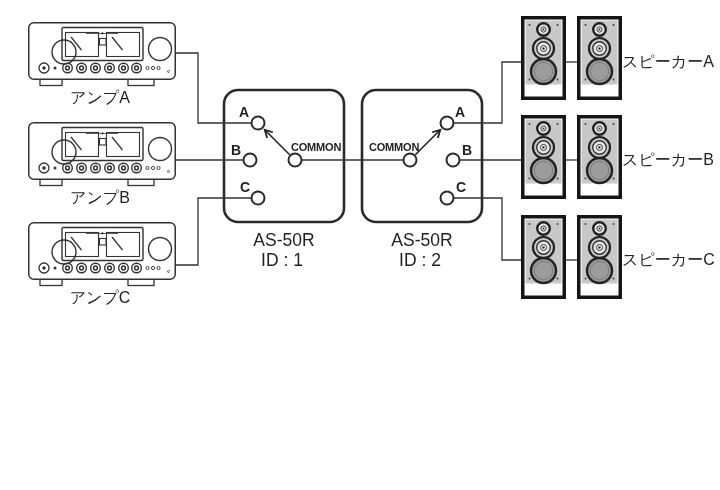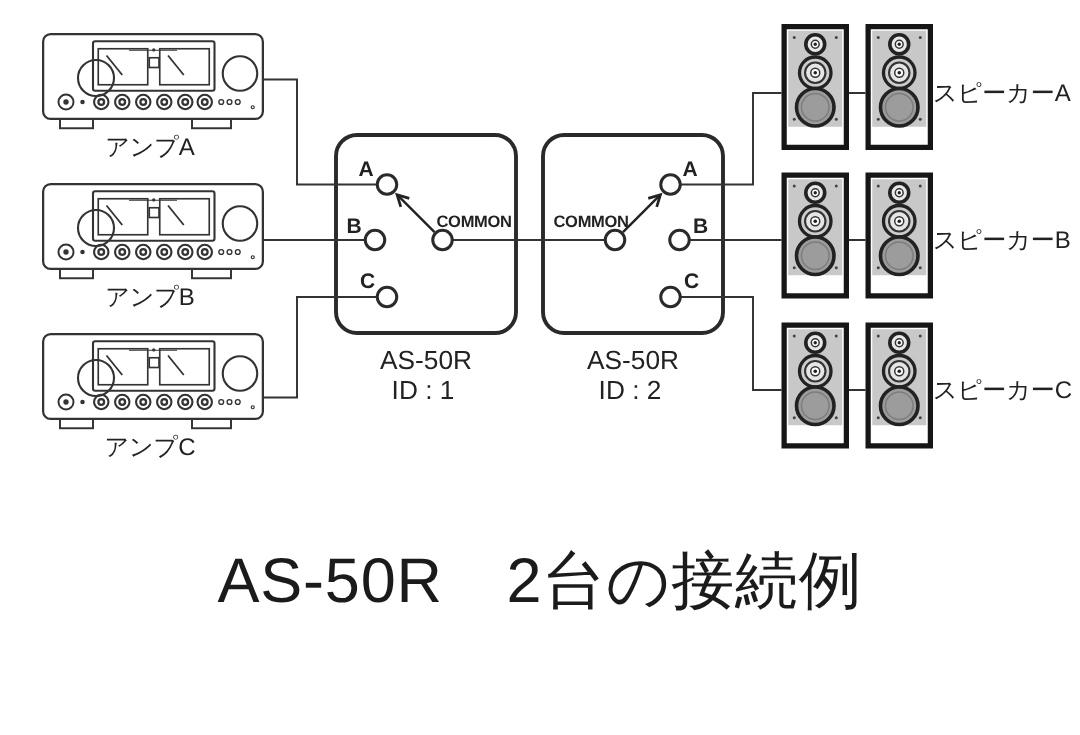--- a/index.html
+++ b/index.html
@@ -162,15 +162,14 @@
     <use href="#tower-art" x="577" y="115"></use>
     <text class="spk-label" x="622" y="165">スピーカーB</text>
   </g>
   <g>
     <use href="#tower-art" x="521" y="215"></use>
     <use href="#tower-art" x="577" y="215"></use>
     <text class="spk-label" x="622" y="265">スピーカーC</text>
   </g>
 </svg>
 
-<div id="title">AS-50R　2台の接続例</div>
 
 </div>
 
 </body></html>

